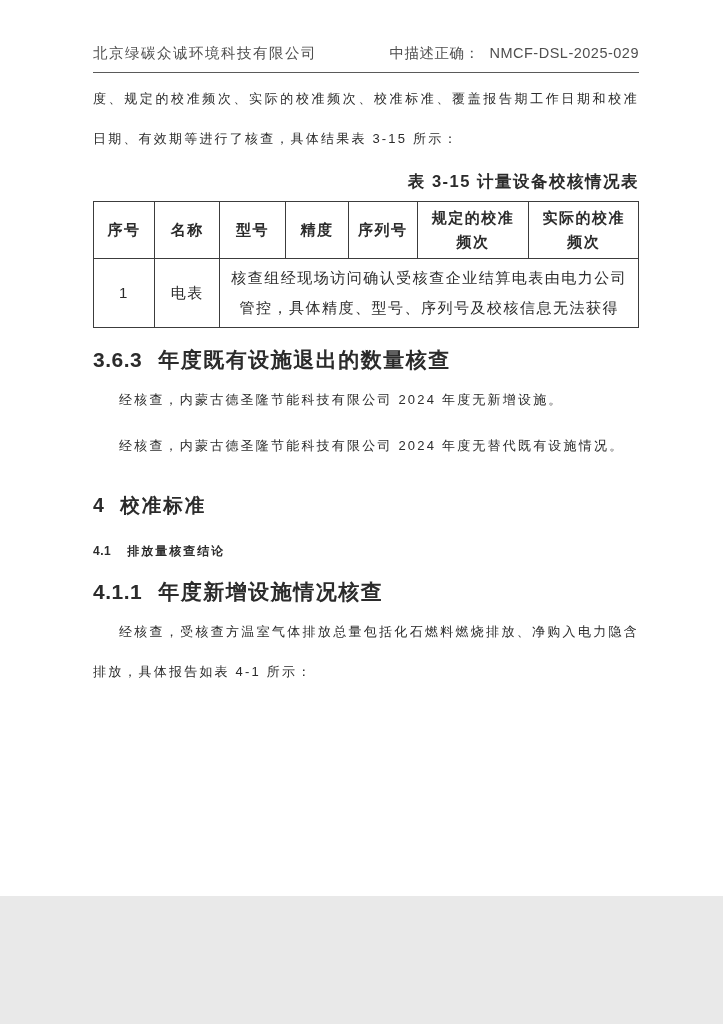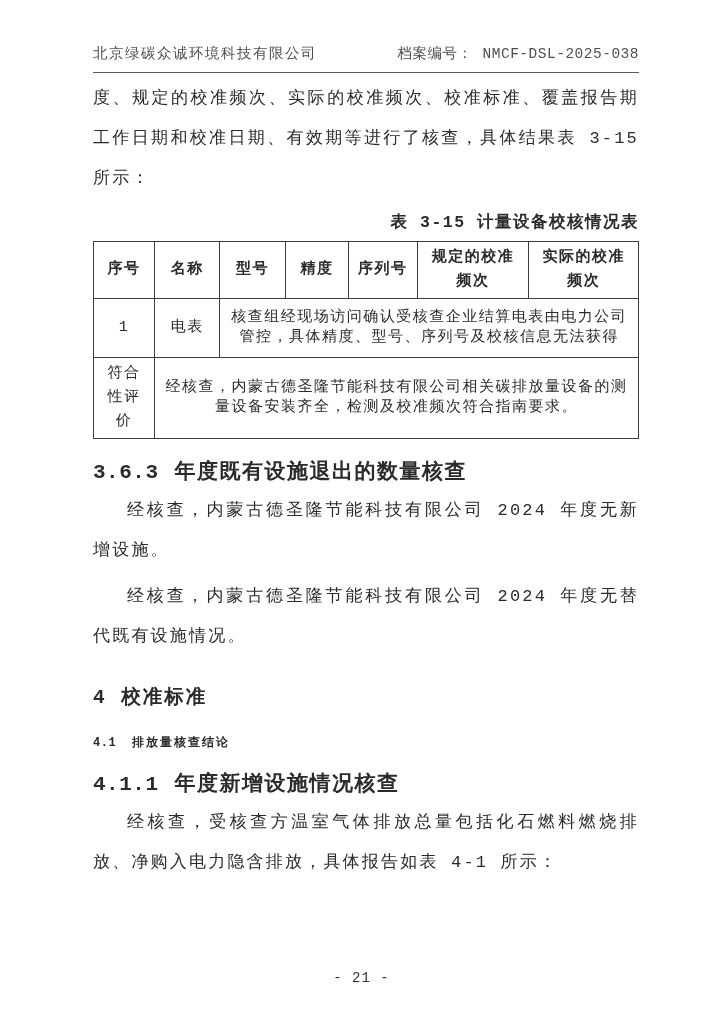--- a/index.html
+++ b/index.html
@@ -1,44 +1,44 @@
 <!DOCTYPE html>
 <html><head>
 <meta charset="utf-8">
 <style>
   html, body { margin: 0; padding: 0; background: #e9e9e9; }
   .page {
     position: relative;
     width: 723px;
-    height: 1024px;
+    height: 896px;
     margin: 0 auto;
     background: #ffffff;
     box-sizing: border-box;
     padding: 44px 84px 0 93px;
-    font-family: Liberation Mono, monospace;
+    font-family: Liberation Sans, sans-serif;
     color: #2b2b2b;
     overflow: hidden;
   }
   
   .doc-header {
     display: flex;
     justify-content: space-between;
     align-items: flex-end;
     font-size: 14.5px;
     color: #4f4f4f;
     letter-spacing: 1.5px;
     padding-bottom: 9px;
     border-bottom: 1.6px solid #5a5a5a;
   }
   .doc-header .file-no { letter-spacing: 0.5px; }
   .doc-header .file-no .num { margin-left: 10px; letter-spacing: 0.5px; }
 
   
   .para {
-    font-size: 17px;
+    font-size: 13px;
     line-height: 40px;
     letter-spacing: 2.2px;
     text-align: justify;
     margin: 6px 0 0 0;
   }
   .para.indent { text-indent: 2em; }
 
   .tbl-title {
     text-align: right;
     font-weight: bold;
@@ -76,21 +76,21 @@
   }
   table.grid th, table.grid td {
     border: 1.4px solid #3c3c3c;
     text-align: center;
     vertical-align: middle;
     padding: 4px 6px;
     letter-spacing: 1.5px;
     line-height: 24px;
   }
   table.grid th { font-weight: bold; }
-  table.grid td.desc { line-height: 20px; }
+  table.grid td.desc { line-height: 30px; }
   #t315 th { height: 48px; }
   #t315 td { height: 50px; }
 
   
   .page-number {
     position: absolute;
     left: 0;
     right: 0;
     top: 942px;
     text-align: center;
@@ -101,21 +101,21 @@
   }
 </style>
 </head>
 <body>
 
 <div class="page">
 
   <div class="doc-header">
     <span>北京绿碳众诚环境科技有限公司</span>
     <span class="file-no">
-      <span>档案编号：</span><span class="num">NMCF-DSL-2025-038</span>
+      <span>中描述正确：</span><span class="num">NMCF-DSL-2025-029</span>
     </span>
   </div>
 
   <p class="para">度、规定的校准频次、实际的校准频次、校准标准、覆盖报告期工作日期和校准日期、有效期等进行了核查，具体结果表 3-15 所示：</p>
 
   <div class="tbl-title">表 3-15  计量设备校核情况表</div>
 
   <table class="grid" id="t315">
     <colgroup>
       <col style="width:11.2%">
@@ -134,24 +134,20 @@
       <th>精度</th>
       <th>序列号</th>
       <th>规定的校准频次</th>
       <th>实际的校准频次</th>
     </tr>
     <tr>
       <td>1</td>
       <td>电表</td>
       <td class="desc" colspan="5">核查组经现场访问确认受核查企业结算电表由电力公司管控，具体精度、型号、序列号及校核信息无法获得</td>
     </tr>
-    <tr>
-      <td>符合性评价</td>
-      <td class="desc" colspan="6">经核查，内蒙古德圣隆节能科技有限公司相关碳排放量设备的测量设备安装齐全，检测及校准频次符合指南要求。</td>
-    </tr>
   </tbody>
     </table>
 
   <h3 class="sec">
     <span class="num">3.6.3</span><span>年度既有设施退出的数量核查</span>
   </h3>
 
   <p class="para indent">经核查，内蒙古德圣隆节能科技有限公司 2024 年度无新增设施。</p>
 
   <p class="para indent">经核查，内蒙古德圣隆节能科技有限公司 2024 年度无替代既有设施情况。</p>

